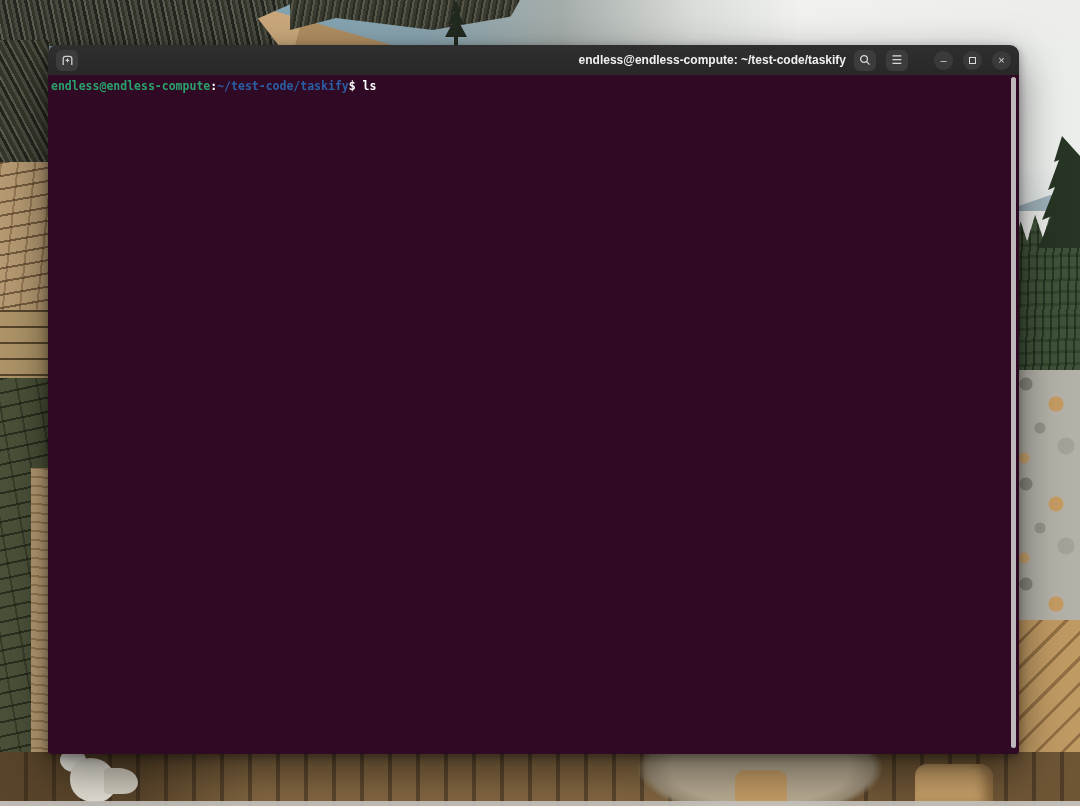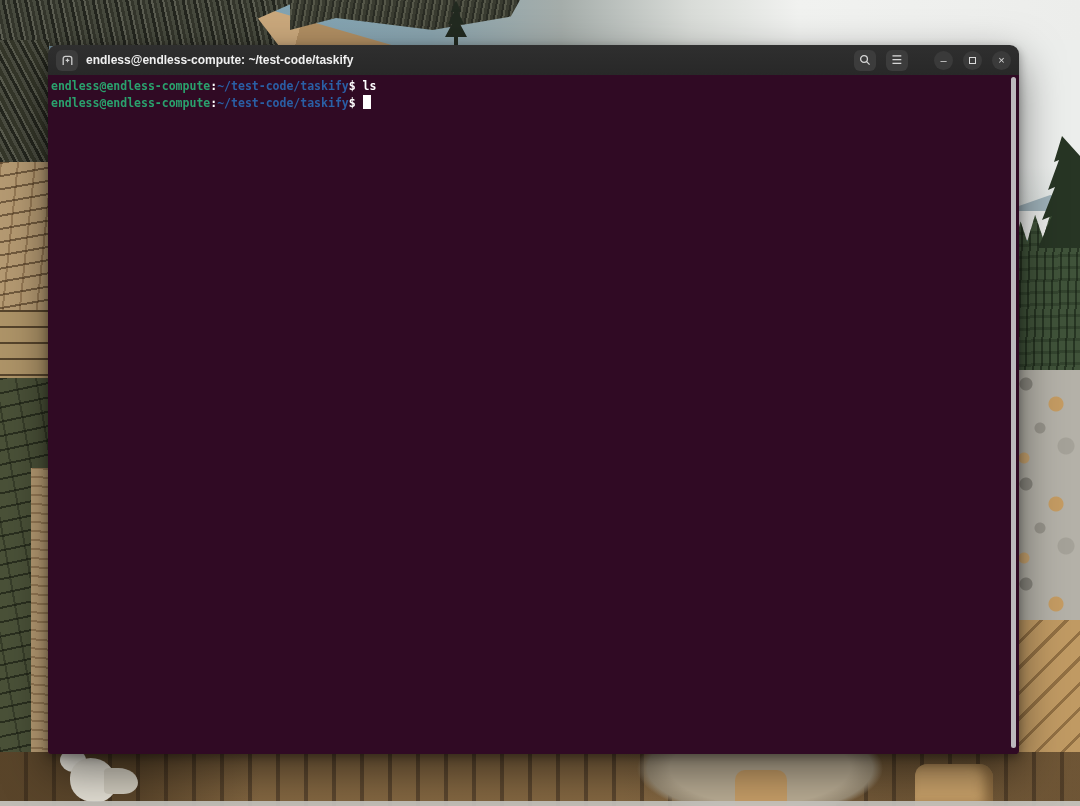--- a/index.html
+++ b/index.html
@@ -65,21 +65,21 @@
   .wp-bird .wing{position:absolute;left:52px;top:18px;width:34px;height:26px;background:#cfcabd;border-radius:20% 80% 60% 20%;}
   .wp-bottom-strip{position:absolute;left:0;top:801px;width:1080px;height:5px;background:#c9c7c1;opacity:.92;}
 
   
   .window{position:absolute;left:48px;top:45px;width:971px;height:709px;z-index:10;
     border-radius:9px 9px 3px 3px;box-shadow:0 16px 44px rgba(0,0,0,.5),0 3px 10px rgba(0,0,0,.35);}
   .titlebar{height:30px;background:linear-gradient(180deg,#2f2f2f,#282828);border-radius:9px 9px 0 0;
     display:flex;align-items:center;padding:0 8px;gap:8px;}
   .tb-btn{width:22px;height:21px;border-radius:6px;background:#3c3c3c;border:none;display:flex;
     align-items:center;justify-content:center;color:#d6d6d6;flex:0 0 auto;padding:0;cursor:default;}
-  .tb-title{flex:1;text-align:left;color:#f0f0f0;font-size:12px;font-weight:bold;
+  .tb-title{flex:1;text-align:right;color:#f0f0f0;font-size:12px;font-weight:bold;
     white-space:nowrap;overflow:hidden;text-overflow:ellipsis;}
   .tb-right{display:flex;align-items:center;gap:10px;flex:0 0 auto;}
   .tb-circle{width:19px;height:19px;border-radius:50%;background:#3a3a3a;border:none;color:#dadada;
     display:flex;align-items:center;justify-content:center;font-size:11px;line-height:1;padding:0;cursor:default;}
   .tb-circle .sq{width:7px;height:7px;border:1.4px solid #dadada;display:block;}
   .menu-glyph{font-size:12px;}
   .ctrl-gap{width:6px;}
   .term{position:relative;height:679px;background:#300a24;border-radius:0 0 3px 3px;
     padding:4px 3px 0 3px;font-family:"DejaVu Sans Mono","Liberation Mono",monospace;
     font-size:11.5px;line-height:15.5px;font-weight:bold;color:#fff;}
@@ -157,16 +157,15 @@
       <button class="tb-circle">
         <span class="sq"></span>
       </button>
       <button class="tb-circle">
         <span>×</span>
       </button>
     </div>
   </div>
   <div class="term">
     <div class="line"><span class="c-user">endless@endless-compute</span><span class="c-text">:</span><span class="c-path">~/test-code/taskify</span><span class="c-text">$ </span><span class="c-text">ls</span></div>
-    <div class="line"><span class="c-user">endless@endless-compute</span><span class="c-text">:</span><span class="c-path">~/test-code/taskify</span><span class="c-text">$ </span><span class="cursor"></span></div>
     <div class="scrollbar"></div>
   </div>
 </div>
 
 </body></html>

